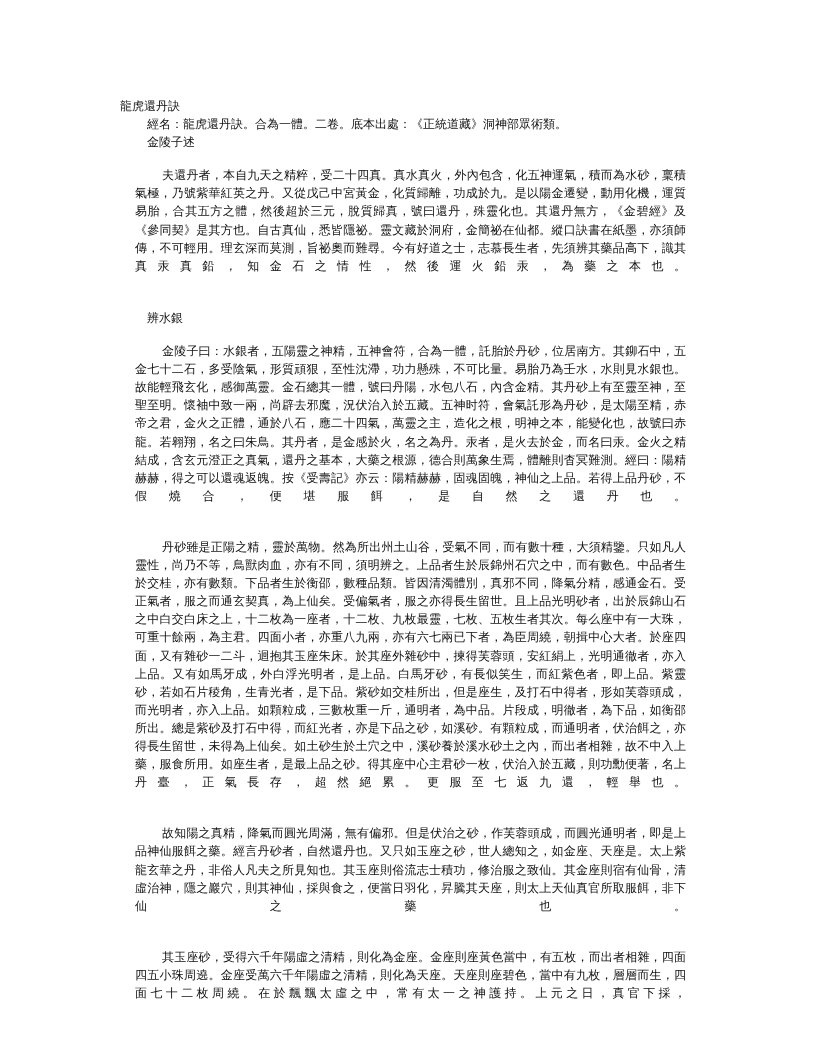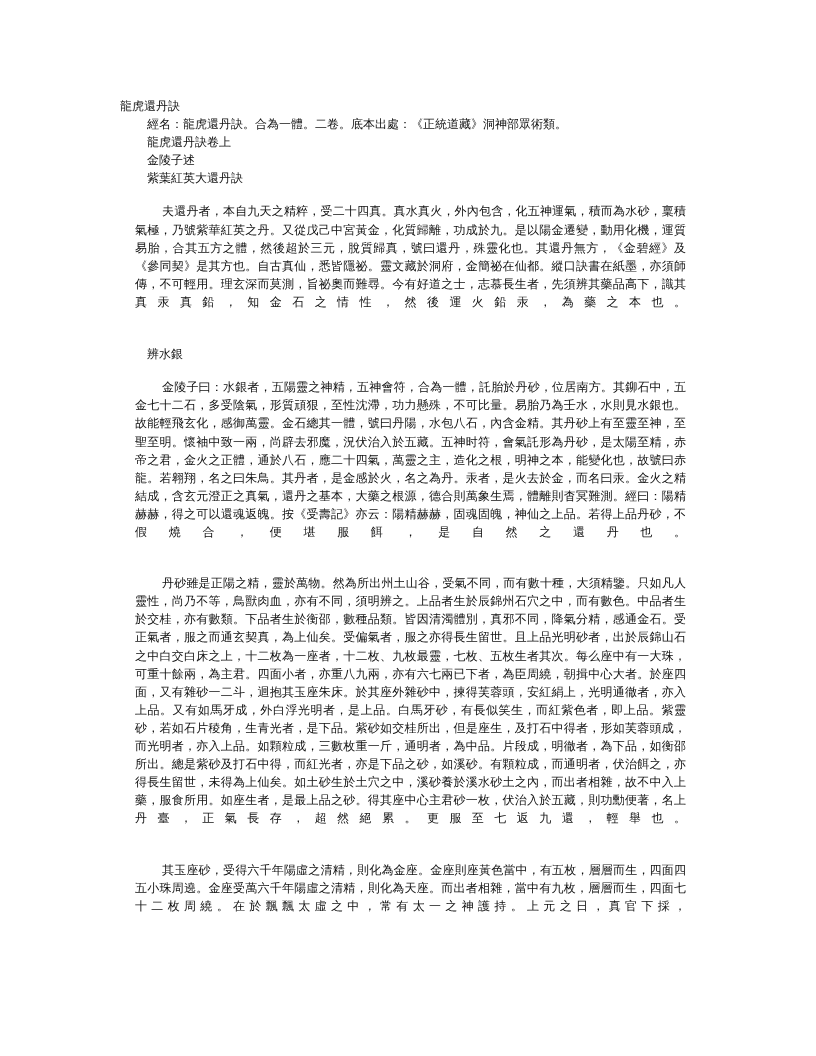--- a/index.html
+++ b/index.html
@@ -61,22 +61,21 @@
     width: 100%;
   }
 </style>
 </head>
 <body>
 
 <div class="page">
   <div class="content" id="doc-body">
       <p class="title-line">龍虎還丹訣</p>
       <p class="frontmatter-line">經名：龍虎還丹訣。合為一體。二卷。底本出處：《正統道藏》洞神部眾術類。</p>
-      <p class="frontmatter-line">龍虎還丹訣卷上</p>
       <p class="frontmatter-line">金陵子述</p>
-      <p class="frontmatter-line">紫葉紅英大還丹訣</p>
       <p class="body-para">夫還丹者，本自九天之精粹，受二十四真。真水真火，外內包含，化五神運氣，積而為水砂，稟積氣極，乃號紫華紅英之丹。又從戊己中宮黃金，化質歸離，功成於九。是以陽金遷變，動用化機，運質易胎，合其五方之體，然後超於三元，脫質歸真，號曰還丹，殊靈化也。其還丹無方，《金碧經》及《參同契》是其方也。自古真仙，悉皆隱祕。靈文藏於洞府，金簡祕在仙都。縱口訣書在紙墨，亦須師傳，不可輕用。理玄深而莫測，旨祕奧而難尋。今有好道之士，志慕長生者，先須辨其藥品高下，識其真汞真鉛，知金石之情性，然後運火鉛汞，為藥之本也。</p>
       <p class="section-heading">辨水銀</p>
       <p class="body-para">金陵子曰：水銀者，五陽靈之神精，五神會符，合為一體，託胎於丹砂，位居南方。其鉚石中，五金七十二石，多受陰氣，形質頑狠，至性沈滯，功力懸殊，不可比量。易胎乃為壬水，水則見水銀也。故能輕飛玄化，感御萬靈。金石總其一體，號曰丹陽，水包八石，內含金精。其丹砂上有至靈至神，至聖至明。懷袖中致一兩，尚辟去邪魔，況伏治入於五藏。五神时符，會氣託形為丹砂，是太陽至精，赤帝之君，金火之正體，通於八石，應二十四氣，萬靈之主，造化之根，明神之本，能變化也，故號曰赤龍。若翱翔，名之曰朱鳥。其丹者，是金感於火，名之為丹。汞者，是火去於金，而名曰汞。金火之精結成，含玄元澄正之真氣，還丹之基本，大藥之根源，德合則萬象生焉，體離則杳冥難測。經曰：陽精赫赫，得之可以還魂返魄。按《受壽記》亦云：陽精赫赫，固魂固魄，神仙之上品。若得上品丹砂，不假燒合，便堪服餌，是自然之還丹也。</p>
       <p class="body-para">丹砂雖是正陽之精，靈於萬物。然為所出州土山谷，受氣不同，而有數十種，大須精鑒。只如凡人靈性，尚乃不等，鳥獸肉血，亦有不同，須明辨之。上品者生於辰錦州石穴之中，而有數色。中品者生於交桂，亦有數類。下品者生於衡邵，數種品類。皆因清濁體別，真邪不同，降氣分精，感通金石。受正氣者，服之而通玄契真，為上仙矣。受偏氣者，服之亦得長生留世。且上品光明砂者，出於辰錦山石之中白交白床之上，十二枚為一座者，十二枚、九枚最靈，七枚、五枚生者其次。每么座中有一大珠，可重十餘兩，為主君。四面小者，亦重八九兩，亦有六七兩已下者，為臣周繞，朝揖中心大者。於座四面，又有雜砂一二斗，迴抱其玉座朱床。於其座外雜砂中，揀得芙蓉頭，安紅絹上，光明通徹者，亦入上品。又有如馬牙成，外白浮光明者，是上品。白馬牙砂，有長似笑生，而紅紫色者，即上品。紫靈砂，若如石片稜角，生青光者，是下品。紫砂如交桂所出，但是座生，及打石中得者，形如芙蓉頭成，而光明者，亦入上品。如顆粒成，三數枚重一斤，通明者，為中品。片段成，明徹者，為下品，如衡邵所出。總是紫砂及打石中得，而紅光者，亦是下品之砂，如溪砂。有顆粒成，而通明者，伏治餌之，亦得長生留世，未得為上仙矣。如土砂生於土穴之中，溪砂養於溪水砂土之內，而出者相雜，故不中入上藥，服食所用。如座生者，是最上品之砂。得其座中心主君砂一枚，伏治入於五藏，則功勳便著，名上丹臺，正氣長存，超然絕累。更服至七返九還，輕舉也。</p>
-      <p class="body-para">其玉座砂，受得六千年陽虛之清精，則化為金座。金座則座黃色當中，有五枚，層層而生，四面四五小珠周遶。金座受萬六千年陽虛之清精，則化為天座。而出者相雜，當中有九枚，層層而生，四面七十二枚周繞。在於飄飄太虛之中，常有太一之神護持。上元之日，真官下採，</p>
+      <p class="body-para">故知陽之真精，降氣而圓光周滿，無有偏邪。但是伏治之砂，作芙蓉頭成，而圓光通明者，即是上品神仙服餌之藥。經言丹砂者，自然還丹也。又只如玉座之砂，世人總知之，如金座、天座是。太上紫龍玄華之丹，非俗人凡夫之所見知也。其玉座則俗流志士積功，修治服之致仙。其金座則宿有仙骨，清虛治神，隱之巖穴，則其神仙，採與食之，便當日羽化，昇騰其天座，則太上天仙真官所取服餌，非下仙之藥也。</p>
+      <p class="body-para">其玉座砂，受得六千年陽虛之清精，則化為金座。金座則座黃色當中，有五枚，而出者相雜，四面四五小珠周遶。金座受萬六千年陽虛之清精，則化為天座。天座則座碧色，當中有九枚，層層而生，四面七十二枚周繞。在於飄飄太虛之中，常有太一之神護持。上元之日，真官下採，</p>
     </div>
 </div>
 
 </body></html>

